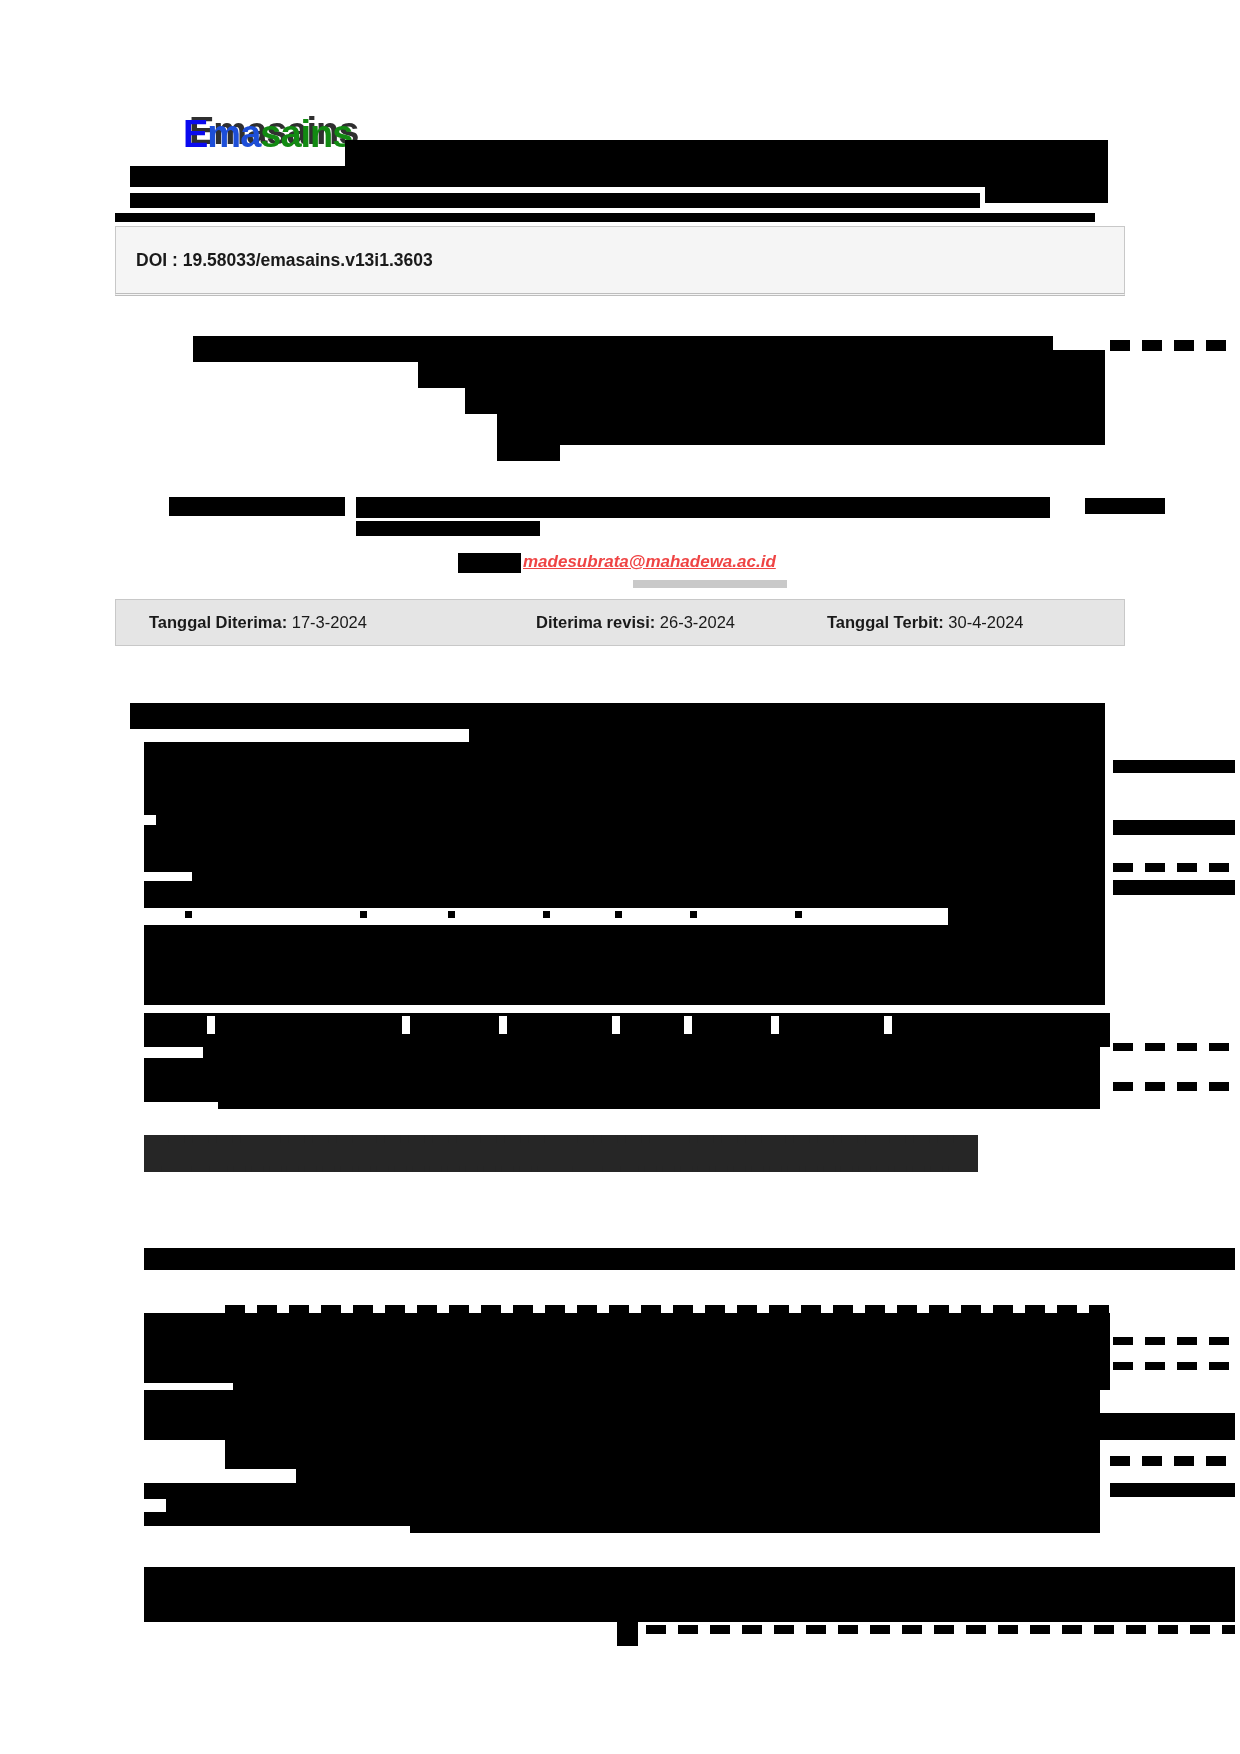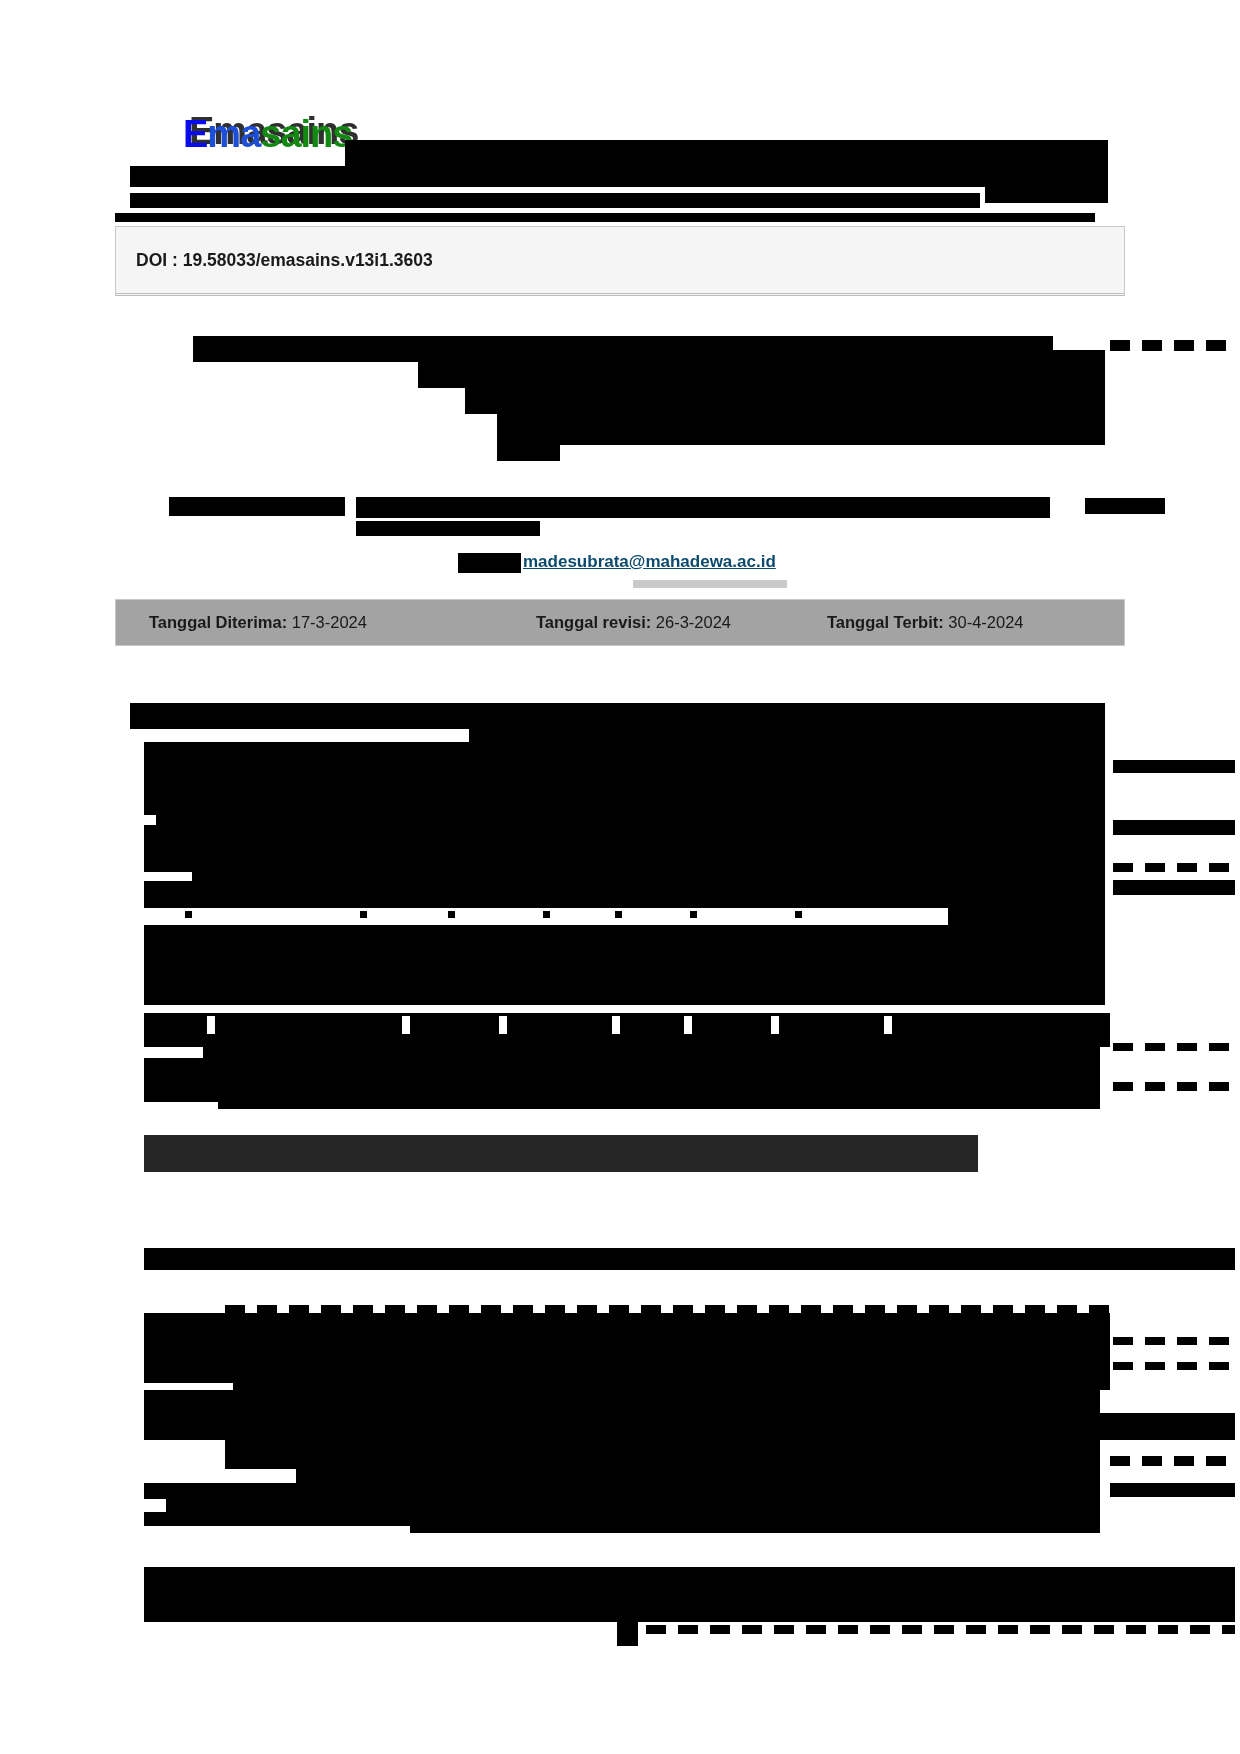--- a/index.html
+++ b/index.html
@@ -11,21 +11,21 @@
   .logo-wrap{position:absolute;left:78px;top:84px;width:112px;height:96px;}
   .logo-shadow{position:absolute;left:2px;top:12px;width:104px;height:80px;border-radius:50%;background:#3d0c0c;}
   .logo-ring{position:absolute;left:6px;top:4px;width:100px;height:82px;border-radius:50%;background:#ffffff;box-shadow:0 2px 4px rgba(0,0,0,.35);}
   .logo-oval{position:absolute;left:12px;top:10px;width:88px;height:70px;border-radius:50%;background:#ec1c24;display:flex;align-items:center;justify-content:center;}
   .logo-oval span{color:#fff;font-size:12px;font-weight:bold;letter-spacing:.5px;}
   
   .wordmark{position:absolute;left:183px;top:112px;font-size:38px;font-weight:bold;line-height:44px;letter-spacing:-1px;white-space:nowrap;text-shadow:6px -3px 0 #2f2f2f;}
   
   .doi-box{position:absolute;left:115px;top:226px;width:1010px;height:70px;background:#f5f5f5;border:1px solid #c8c8c8;border-bottom:3px double #bdbdbd;box-sizing:border-box;display:flex;align-items:center;}
   .doi-box span{margin-left:20px;font-size:17.5px;font-weight:bold;color:#1a1a1a;}
-  .dates-box{position:absolute;left:115px;top:599px;width:1010px;height:47px;background:#a3a3a3;border:1px solid #c8c8c8;box-sizing:border-box;font-size:16.5px;color:#1a1a1a;}
+  .dates-box{position:absolute;left:115px;top:599px;width:1010px;height:47px;background:#e5e5e5;border:1px solid #c8c8c8;box-sizing:border-box;font-size:16.5px;color:#1a1a1a;}
   .date-item{position:absolute;top:13px;white-space:nowrap;}
   .date-item b{font-weight:bold;}
   .d0{left:33px;} .d1{left:420px;} .d2{left:711px;}
   
   .email{position:absolute;left:523px;top:552px;font-size:17px;font-weight:bold;text-decoration:underline;white-space:nowrap;}
   
   .red-bar{position:absolute;box-sizing:border-box;}
   .ragged-top{border-top:7px dashed;}
   .ragged-both{border-top:8px dashed;border-bottom:6px dashed;}
   .dot{position:absolute;background:#000;}
@@ -37,25 +37,25 @@
 
 
   <div class="wordmark">
     <span class="wm-seg" style="color: rgb(10, 10, 239);">E</span><span class="wm-seg" style="color: #1d4ed8;">ma</span><span class="wm-seg" style="color: rgb(18, 138, 18); text-align: right;">sains</span>
   </div>
 
   <div class="doi-box">
     <span>DOI : 19.58033/emasains.v13i1.3603</span>
   </div>
 
-  <a class="email" href="#" style="color: #0c4a6e;">madesubrata@mahadewa.ac.id</a>
+  <a class="email" href="#" style="color: #ef4444; font-style: italic;">madesubrata@mahadewa.ac.id</a>
 
   <div class="dates-box">
     <span class="date-item d0"><b>Tanggal Diterima:</b><span> 17-3-2024</span></span>
-    <span class="date-item d1"><b>Tanggal revisi:</b><span> 26-3-2024</span></span>
+    <span class="date-item d1"><b>Diterima revisi:</b><span> 26-3-2024</span></span>
     <span class="date-item d2"><b>Tanggal Terbit:</b><span> 30-4-2024</span></span>
   </div>
 
   <div>
       <div class="red-bar" style="left: 345px; top: 140px; width: 763px; height: 47px; color: rgb(0, 0, 0); background: rgb(0, 0, 0);"></div>
       <div class="red-bar" style="left: 985px; top: 187px; width: 123px; height: 16px; color: rgb(0, 0, 0); background: rgb(0, 0, 0);"></div>
       <div class="red-bar" style="left: 130px; top: 166px; width: 215px; height: 21px; color: rgb(0, 0, 0); background: rgb(0, 0, 0);"></div>
       <div class="red-bar" style="left: 130px; top: 193px; width: 850px; height: 15px; color: rgb(0, 0, 0); background: rgb(0, 0, 0);"></div>
       <div class="red-bar" style="left: 115px; top: 213px; width: 980px; height: 9px; color: rgb(0, 0, 0); background: rgb(0, 0, 0);"></div>
       <div class="red-bar" style="left: 193px; top: 336px; width: 912px; height: 26px; color: rgb(0, 0, 0); background: rgb(0, 0, 0);"></div>

